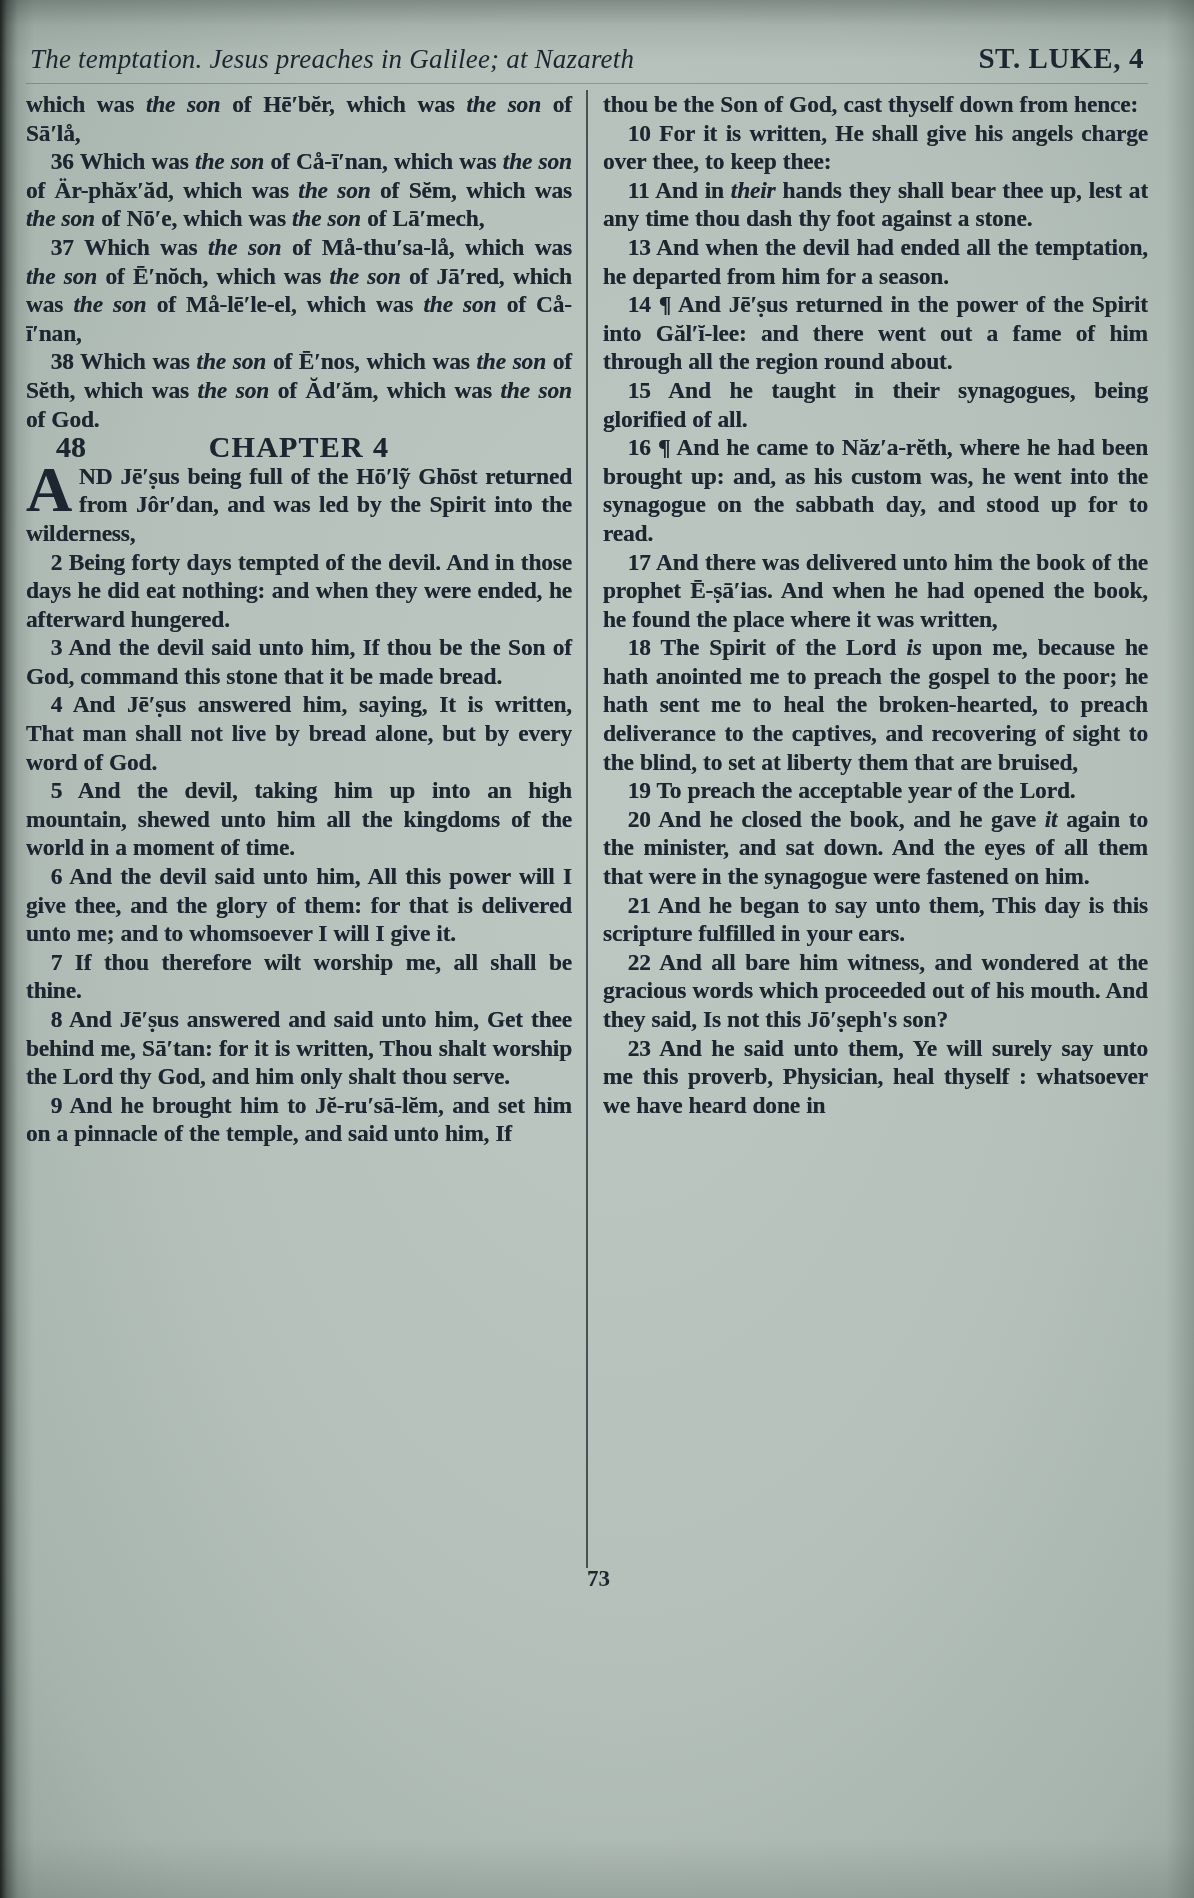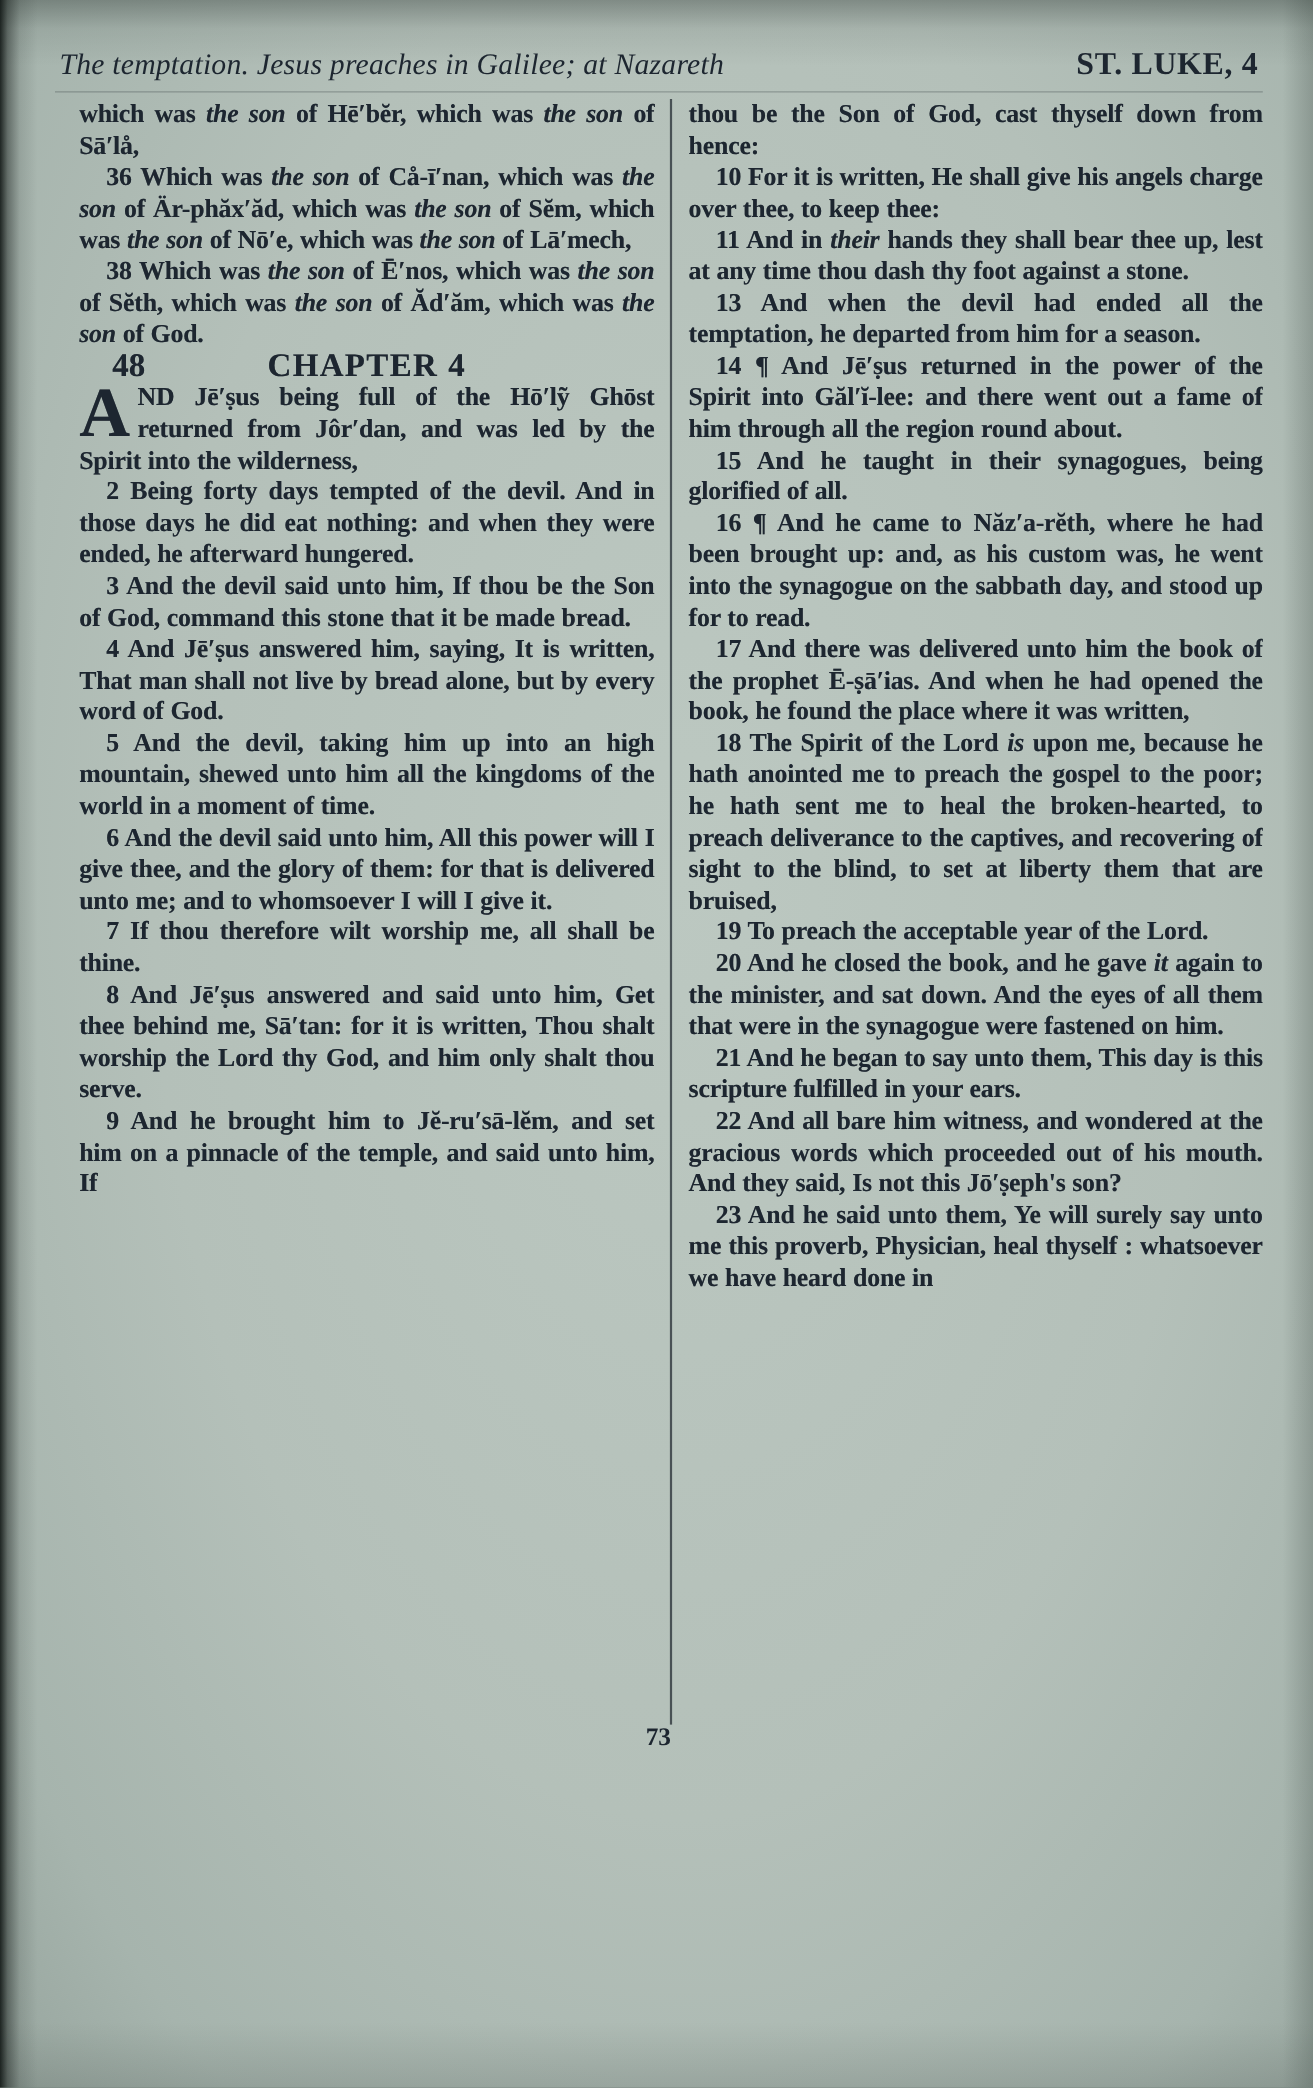--- a/index.html
+++ b/index.html
@@ -2,21 +2,21 @@
 <html><head>
 <meta charset="utf-8">
 <style>
   html, body { margin: 0; padding: 0; background: #6d7a74; }
   .page {
     position: relative;
     width: 1194px;
     height: 1898px;
     margin: 0 auto;
     box-sizing: border-box;
-    padding: 26px 46px 0 50px;
+    padding: 26px 46px 0 26px;
     overflow: hidden;
     font-family: "Liberation Serif", "DejaVu Serif", serif;
     color: #1d2630;
     background:
       linear-gradient(90deg, rgba(16,22,20,0.9) 0px, rgba(16,22,20,0.45) 7px, rgba(16,22,20,0.12) 18px, rgba(16,22,20,0) 34px),
       linear-gradient(180deg, rgba(42,52,48,0.38) 0px, rgba(42,52,48,0.10) 26px, rgba(42,52,48,0) 60px),
       linear-gradient(270deg, rgba(60,72,66,0.28) 0px, rgba(60,72,66,0) 28px),
       linear-gradient(0deg, rgba(70,80,75,0.20) 0px, rgba(70,80,75,0) 60px),
       radial-gradient(ellipse at 52% 42%, #bcc8c1 0%, #b4c0b9 55%, #a6b4ad 85%, #97a59e 100%);
   }
@@ -37,21 +37,20 @@
     font-size: 29px;
     letter-spacing: 0.6px;
     white-space: nowrap;
     padding-left: 18px;
   }
   .columns {
     display: flex;
     margin-top: 6px;
     height: 1478px;
     overflow: hidden;
-    margin-left: 22px;
   }
   .col {
     width: 50%;
     box-sizing: border-box;
     text-align: justify;
     font-size: 23.5px;
     line-height: 28.6px;
     font-weight: 700;
     letter-spacing: -0.2px;
     word-spacing: 0.5px;
@@ -116,20 +115,21 @@
 
   <div class="header">
     <span class="running-head">The temptation. Jesus preaches in Galilee; at Nazareth</span>
     <span class="book-ref">ST. LUKE, 4</span>
   </div>
 
   <div class="columns">
     <div class="col col-left">
         <p class="para cont">which was <i>the son</i> of Hē′bĕr, which was <i>the son</i> of Sā′lå,</p>
         <p class="para verse">36 Which was <i>the son</i> of Cå-ī′nan, which was <i>the son</i> of Är-phăx′ăd, which was <i>the son</i> of Sĕm, which was <i>the son</i> of Nō′e, which was <i>the son</i> of Lā′mech,</p>
+        <p class="para verse">37 Which was <i>the son</i> of Må-thu′sa-lå, which was <i>the son</i> of Ē′nŏch, which was <i>the son</i> of Jā′red, which was <i>the son</i> of Må-lē′le-el, which was <i>the son</i> of Cå-ī′nan,</p>
         <p class="para verse">38 Which was <i>the son</i> of Ē′nos, which was <i>the son</i> of Sĕth, which was <i>the son</i> of Ăd′ăm, which was <i>the son</i> of God.</p>
         <p class="para chapter-head"><span class="ch-num">48</span><span>CHAPTER 4</span></p>
         <p class="para dropcap-para"><span class="drop-cap">A</span>ND Jē′ṣus being full of the Hō′lỹ Ghōst returned from Jôr′dan, and was led by the Spirit into the wilderness,</p>
         <p class="para verse">2 Being forty days tempted of the devil. And in those days he did eat nothing: and when they were ended, he afterward hungered.</p>
         <p class="para verse">3 And the devil said unto him, If thou be the Son of God, command this stone that it be made bread.</p>
         <p class="para verse">4 And Jē′ṣus answered him, saying, It is written, That man shall not live by bread alone, but by every word of God.</p>
         <p class="para verse">5 And the devil, taking him up into an high mountain, shewed unto him all the kingdoms of the world in a moment of time.</p>
         <p class="para verse">6 And the devil said unto him, All this power will I give thee, and the glory of them: for that is delivered unto me; and to whomsoever I will I give it.</p>
         <p class="para verse">7 If thou therefore wilt worship me, all shall be thine.</p>
         <p class="para verse">8 And Jē′ṣus answered and said unto him, Get thee behind me, Sā′tan: for it is written, Thou shalt worship the Lord thy God, and him only shalt thou serve.</p>

